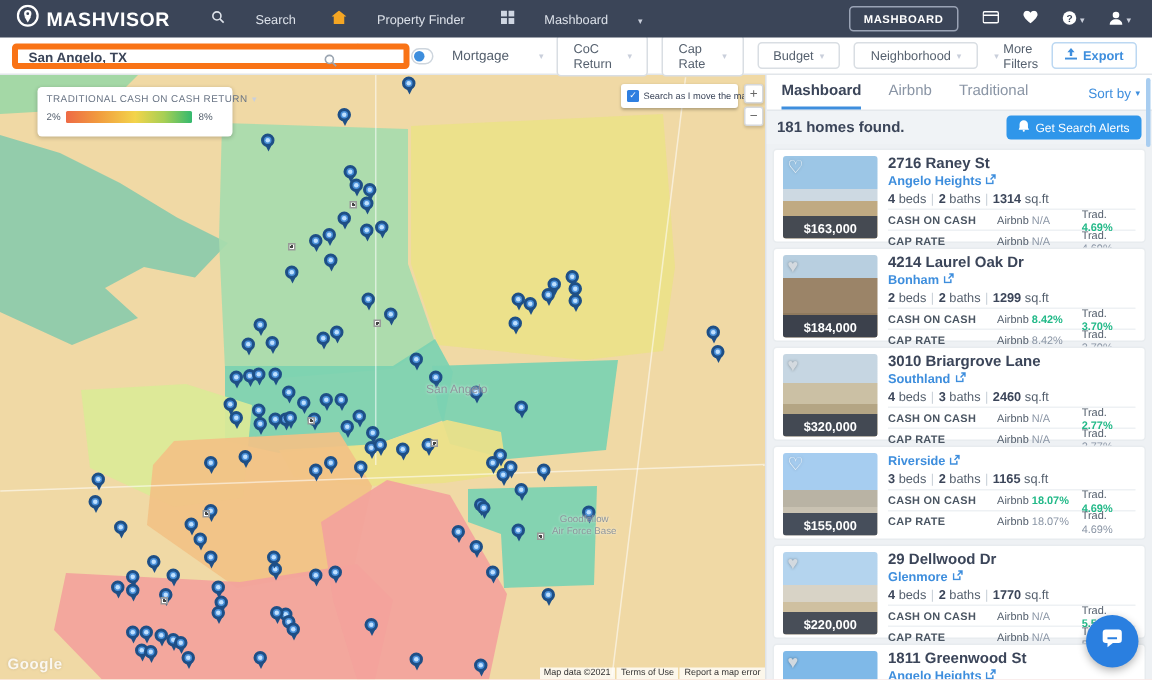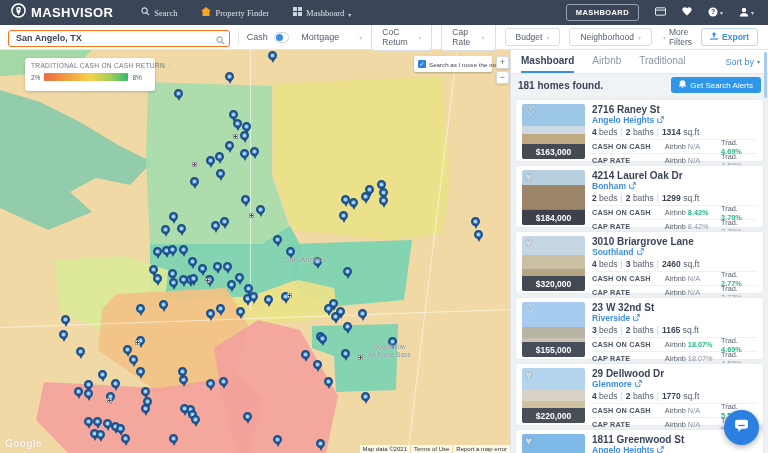--- a/index.html
+++ b/index.html
@@ -4,30 +4,30 @@
 <style>
   * { margin:0; padding:0; box-sizing:border-box; }
   html,body { width:768px; height:453px; overflow:hidden; font-family:"Liberation Sans", sans-serif; background:#fff; }
   .app { position:relative; width:768px; height:453px; overflow:hidden; }
 
   
   .navbar { position:absolute; left:0; top:0; width:768px; height:25px; background:#3b4558; display:flex; align-items:center; z-index:30; }
   .logo { display:flex; align-items:center; gap:5px; margin-left:11px;justify-content:center; }
   .logo-text { color:#fff; font-weight:bold; font-size:13px; letter-spacing:.4px; }
   .nav-items { display:flex; align-items:center; margin-left:28px; gap:24px; }
-  .nav-item { display:flex; align-items:flex-end; gap:4px; color:#dde2ea; font-size:8.5px; cursor:pointer;font-family:Liberation Serif, serif; }
+  .nav-item { display:flex; align-items:flex-end; gap:20px; color:#dde2ea; font-size:8.5px; cursor:pointer; }
   .nav-right { margin-left:auto; display:flex; align-items:center; gap:16px; margin-right:14px; }
   .mashboard-pill { border:1px solid #9aa3b5; border-radius:3px; color:#fff; font-size:7.5px; font-weight:bold; padding:3px 9px; letter-spacing:.4px; }
   .nav-ico { display:flex; align-items:center; gap:2px; color:#fff; font-size:9px; }
   .caret { font-size:6px; color:#c9cfdb; }
 
   
   .filterbar { position:absolute; left:0; top:25px; width:768px; height:25px; background:#fff; border-bottom:1px solid #e2e6ea; display:flex; align-items:center; z-index:29; }
   .search-wrap { position:relative; margin-left:8px; width:222px; }
-  .search-input { width:222px; height:17px; border:1px solid #f97316; border-radius:3px; font-size:9px; font-weight:bold; color:#3b4559; padding:0 20px 0 7px; font-family:"Liberation Sans",sans-serif; }
+  .search-input { width:265px; height:17px; border:4px solid #f97316; border-radius:3px; font-size:9px; font-weight:bold; color:#3b4559; padding:0 20px 0 7px; font-family:"Liberation Sans",sans-serif; }
   .search-mag { position:absolute; right:5px; top:4px; color:#9aa5b1; }
   .vdiv { width:1px; height:16px; background:#e4e8ec; margin:0 8px; }
   .cash-label, .mortgage { font-size:9px; color:#55606e; }
   .toggle { width:20px; height:11px; border:1px solid #cdd5dd; border-radius:6px; background:#fff; position:relative; margin:0 8px 0 6px; }
   .knob { position:absolute; left:1px; top:1px; width:7px; height:7px; border-radius:50%; background:#3e8edd; }
   .mortgage { margin-left:4px; display:flex; align-items:center; gap:20px; }
   .fbtn { border:1px solid #d9dee3; border-radius:3px; color:#55606e; font-size:8.5px; padding:3px 10px; margin-left:9px; display:flex; align-items:center; gap:4px; background:#fff; }
   .morefilters { font-size:8.5px; color:#55606e; margin-left:11px; display:flex; align-items:center; gap:3px; }
   .export-btn { margin-left:auto; margin-right:10px; border:1px solid #bcd8f2; border-radius:3px; color:#3e8edd; font-size:8.5px; font-weight:bold; padding:3px 8px; display:flex; align-items:center; gap:4px; background:#fff; }
 
@@ -513,21 +513,20 @@
         <span class="mtrad"><span class="lab">Trad.</span> <span class="v-cap-trad val-gray">2.77%</span></span>
       </div>
     </div>
   </div>
         <div class="card">
     <div class="card-photo pv4">
       <span class="heart">♡</span>
       <div class="price">$155,000</div>
     </div>
     <div class="card-content">
-      <div class="addr">23 W 32nd St</div>
       <div class="hood">
         <span>Riverside</span>
         <span><svg width="7" height="7" viewBox="0 0 10 10">
                   <path d="M1 3v6h6V6" fill="none" stroke="#3e8edd" stroke-width="1.4"></path>
                   <path d="M5.5 1H9v3.5M9 1L4.8 5.2" stroke="#3e8edd" stroke-width="1.4" fill="none"></path>
                 </svg></span>
       </div>
       <div class="specs">
         <b>3</b> <span>beds</span><span class="sep">|</span><b>2</b> <span>baths</span><span class="sep">|</span><b>1165</b> <span>sq.ft</span>
       </div>

